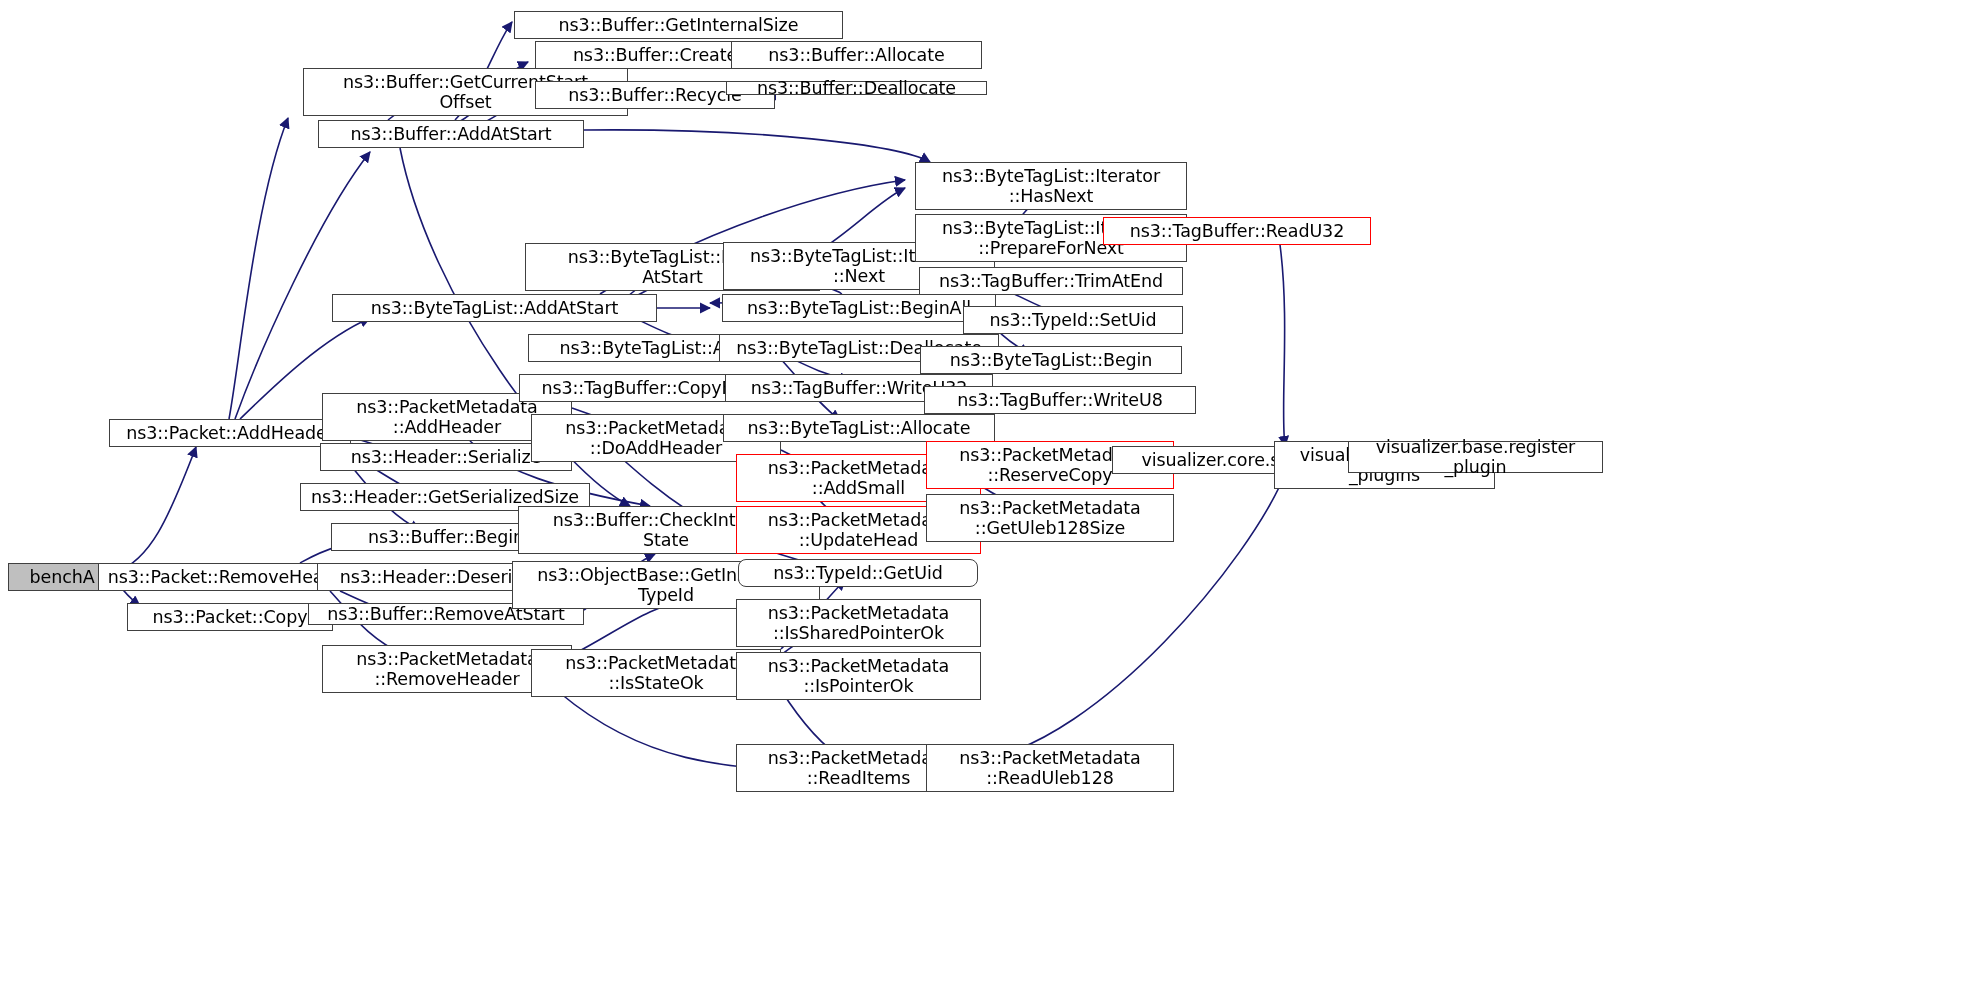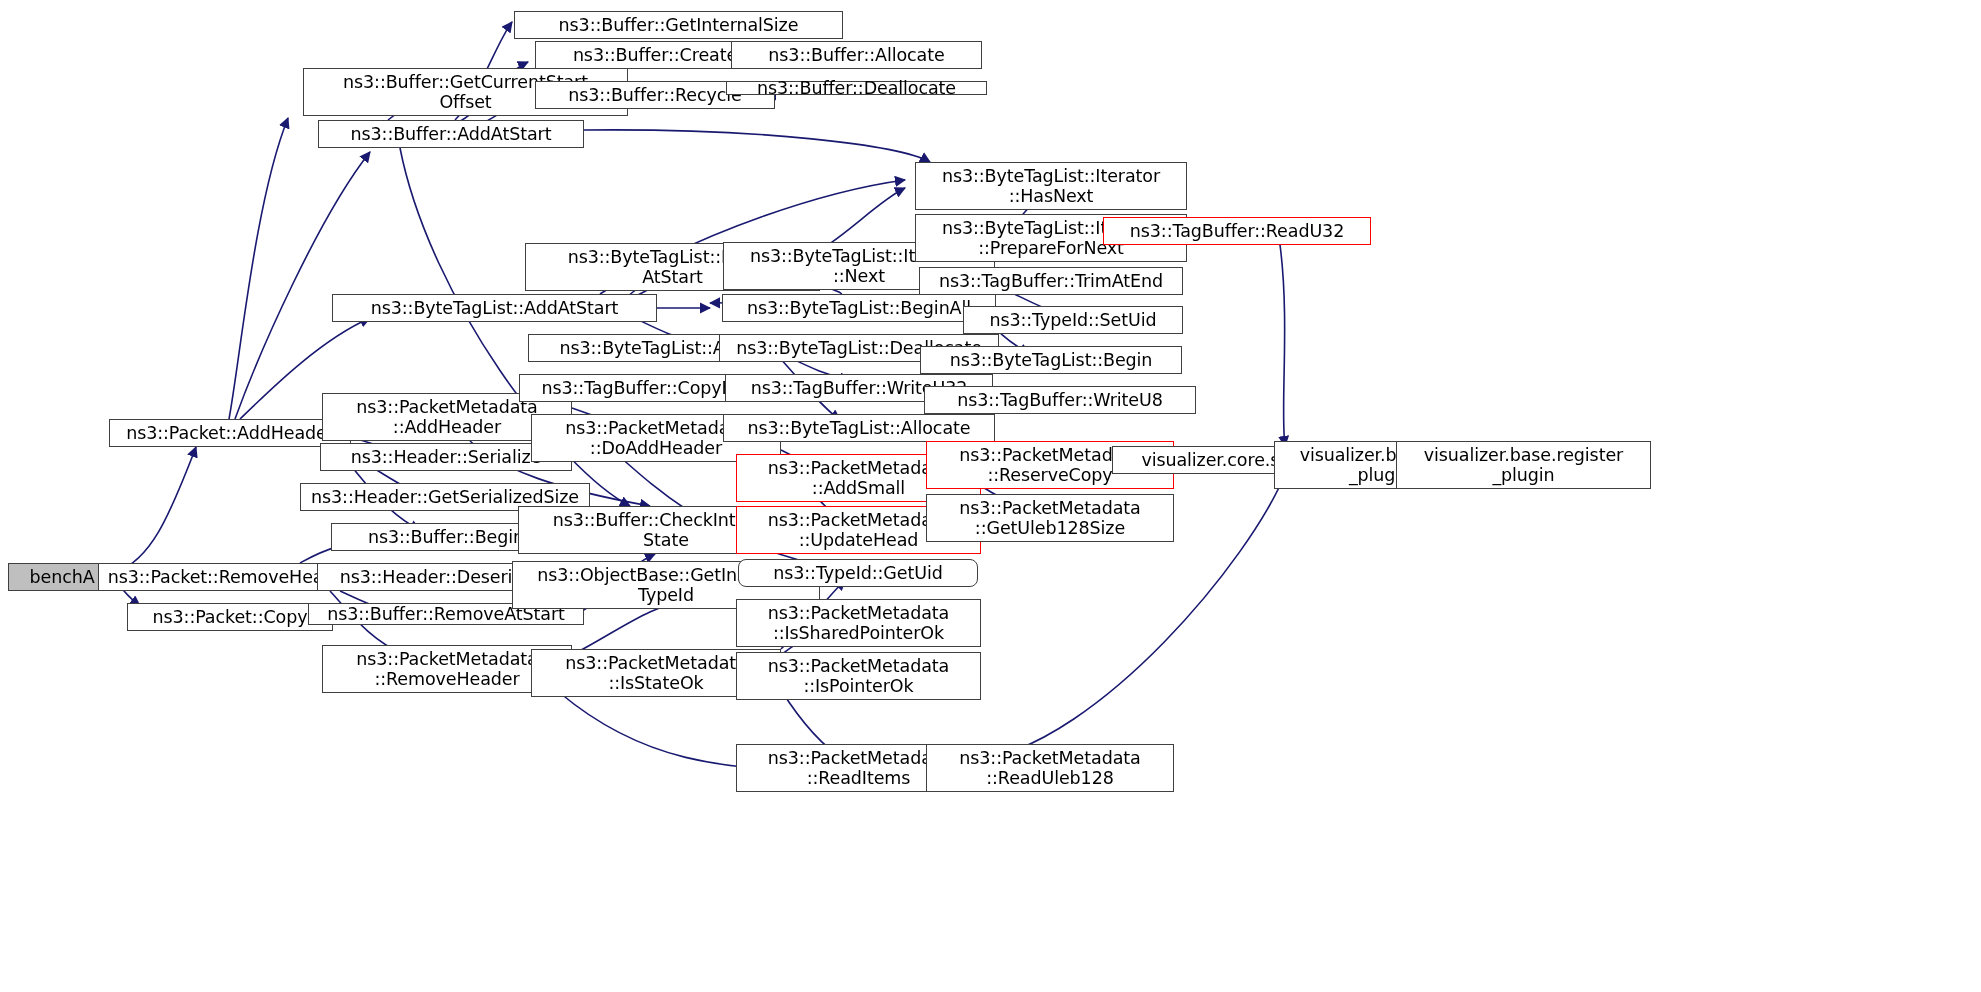--- a/index.html
+++ b/index.html
@@ -186,21 +186,21 @@
       <div class="gnode red" style="left: 926px; top: 441px; width: 248px; height: 48px;"><span class="lbl">ns3::PacketMetadata
 ::ReserveCopy</span></div>
       <div class="gnode" style="left: 926px; top: 494px; width: 248px; height: 48px;"><span class="lbl">ns3::PacketMetadata
 ::GetUleb128Size</span></div>
       <div class="gnode" style="left: 926px; top: 744px; width: 248px; height: 48px;"><span class="lbl">ns3::PacketMetadata
 ::ReadUleb128</span></div>
       <div class="gnode red" style="left: 1103px; top: 217px; width: 268px; height: 28px;"><span class="lbl">ns3::TagBuffer::ReadU32</span></div>
       <div class="gnode" style="left: 1112px; top: 446px; width: 228px; height: 28px;"><span class="lbl">visualizer.core.start</span></div>
       <div class="gnode" style="left: 1274px; top: 441px; width: 221px; height: 48px;"><span class="lbl">visualizer.base.load
 _plugins</span></div>
-      <div class="gnode" style="left: 1396px; top: 441px; width: 255px; height: 48px; justify-content: flex-end;"><span class="lbl">visualizer.base.register
+      <div class="gnode" style="left: 1348px; top: 441px; width: 255px; height: 32px; justify-content: flex-end;"><span class="lbl">visualizer.base.register
 _plugin</span></div>
       <div class="gnode" style="left: 514px; top: 2px; width: 329px; height: 28px; margin-top: 9px;"><span class="lbl">ns3::Buffer::GetInternalSize</span></div>
       <div class="gnode" style="left: 535px; top: 41px; width: 240px; height: 28px;"><span class="lbl">ns3::Buffer::Create</span></div>
       <div class="gnode" style="left: 535px; top: 81px; width: 240px; height: 28px;"><span class="lbl">ns3::Buffer::Recycle</span></div>
       <div class="gnode" style="left: 731px; top: 41px; width: 251px; height: 28px;"><span class="lbl">ns3::Buffer::Allocate</span></div>
       <div class="gnode" style="left: 726px; top: 81px; width: 261px; height: 14px;"><span class="lbl">ns3::Buffer::Deallocate</span></div>
     </div>
 </div>
 
 </body></html>

